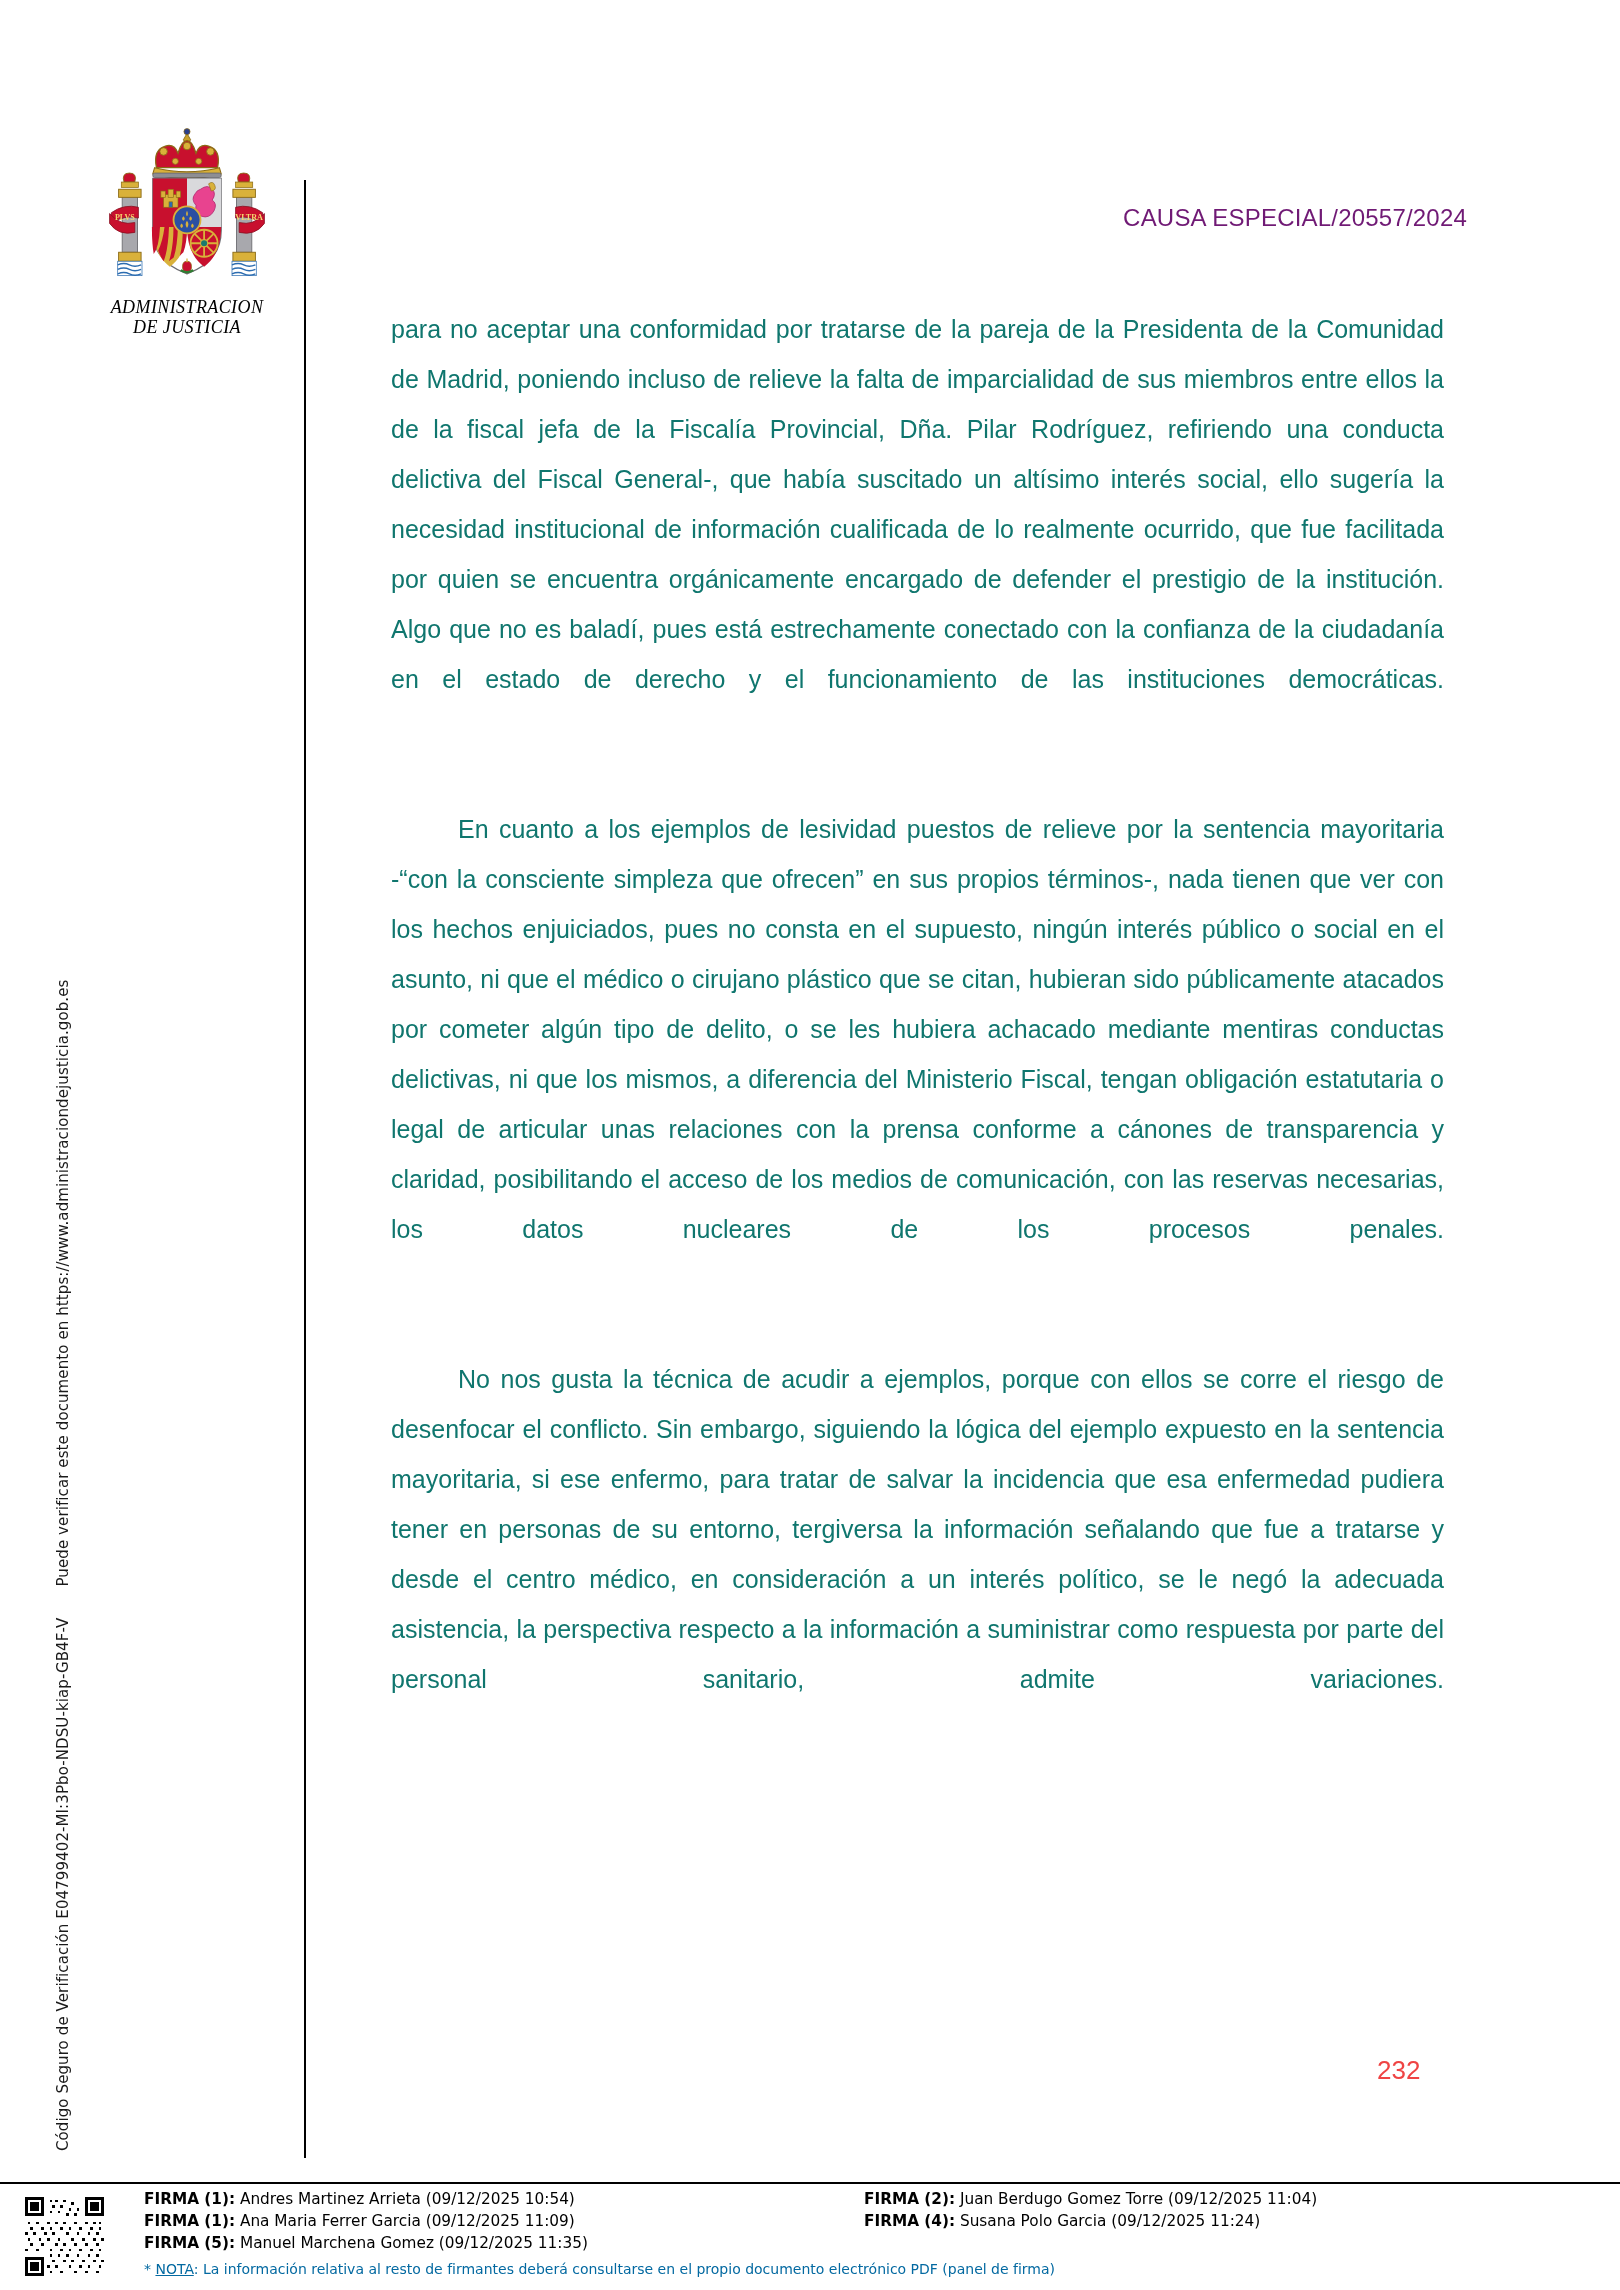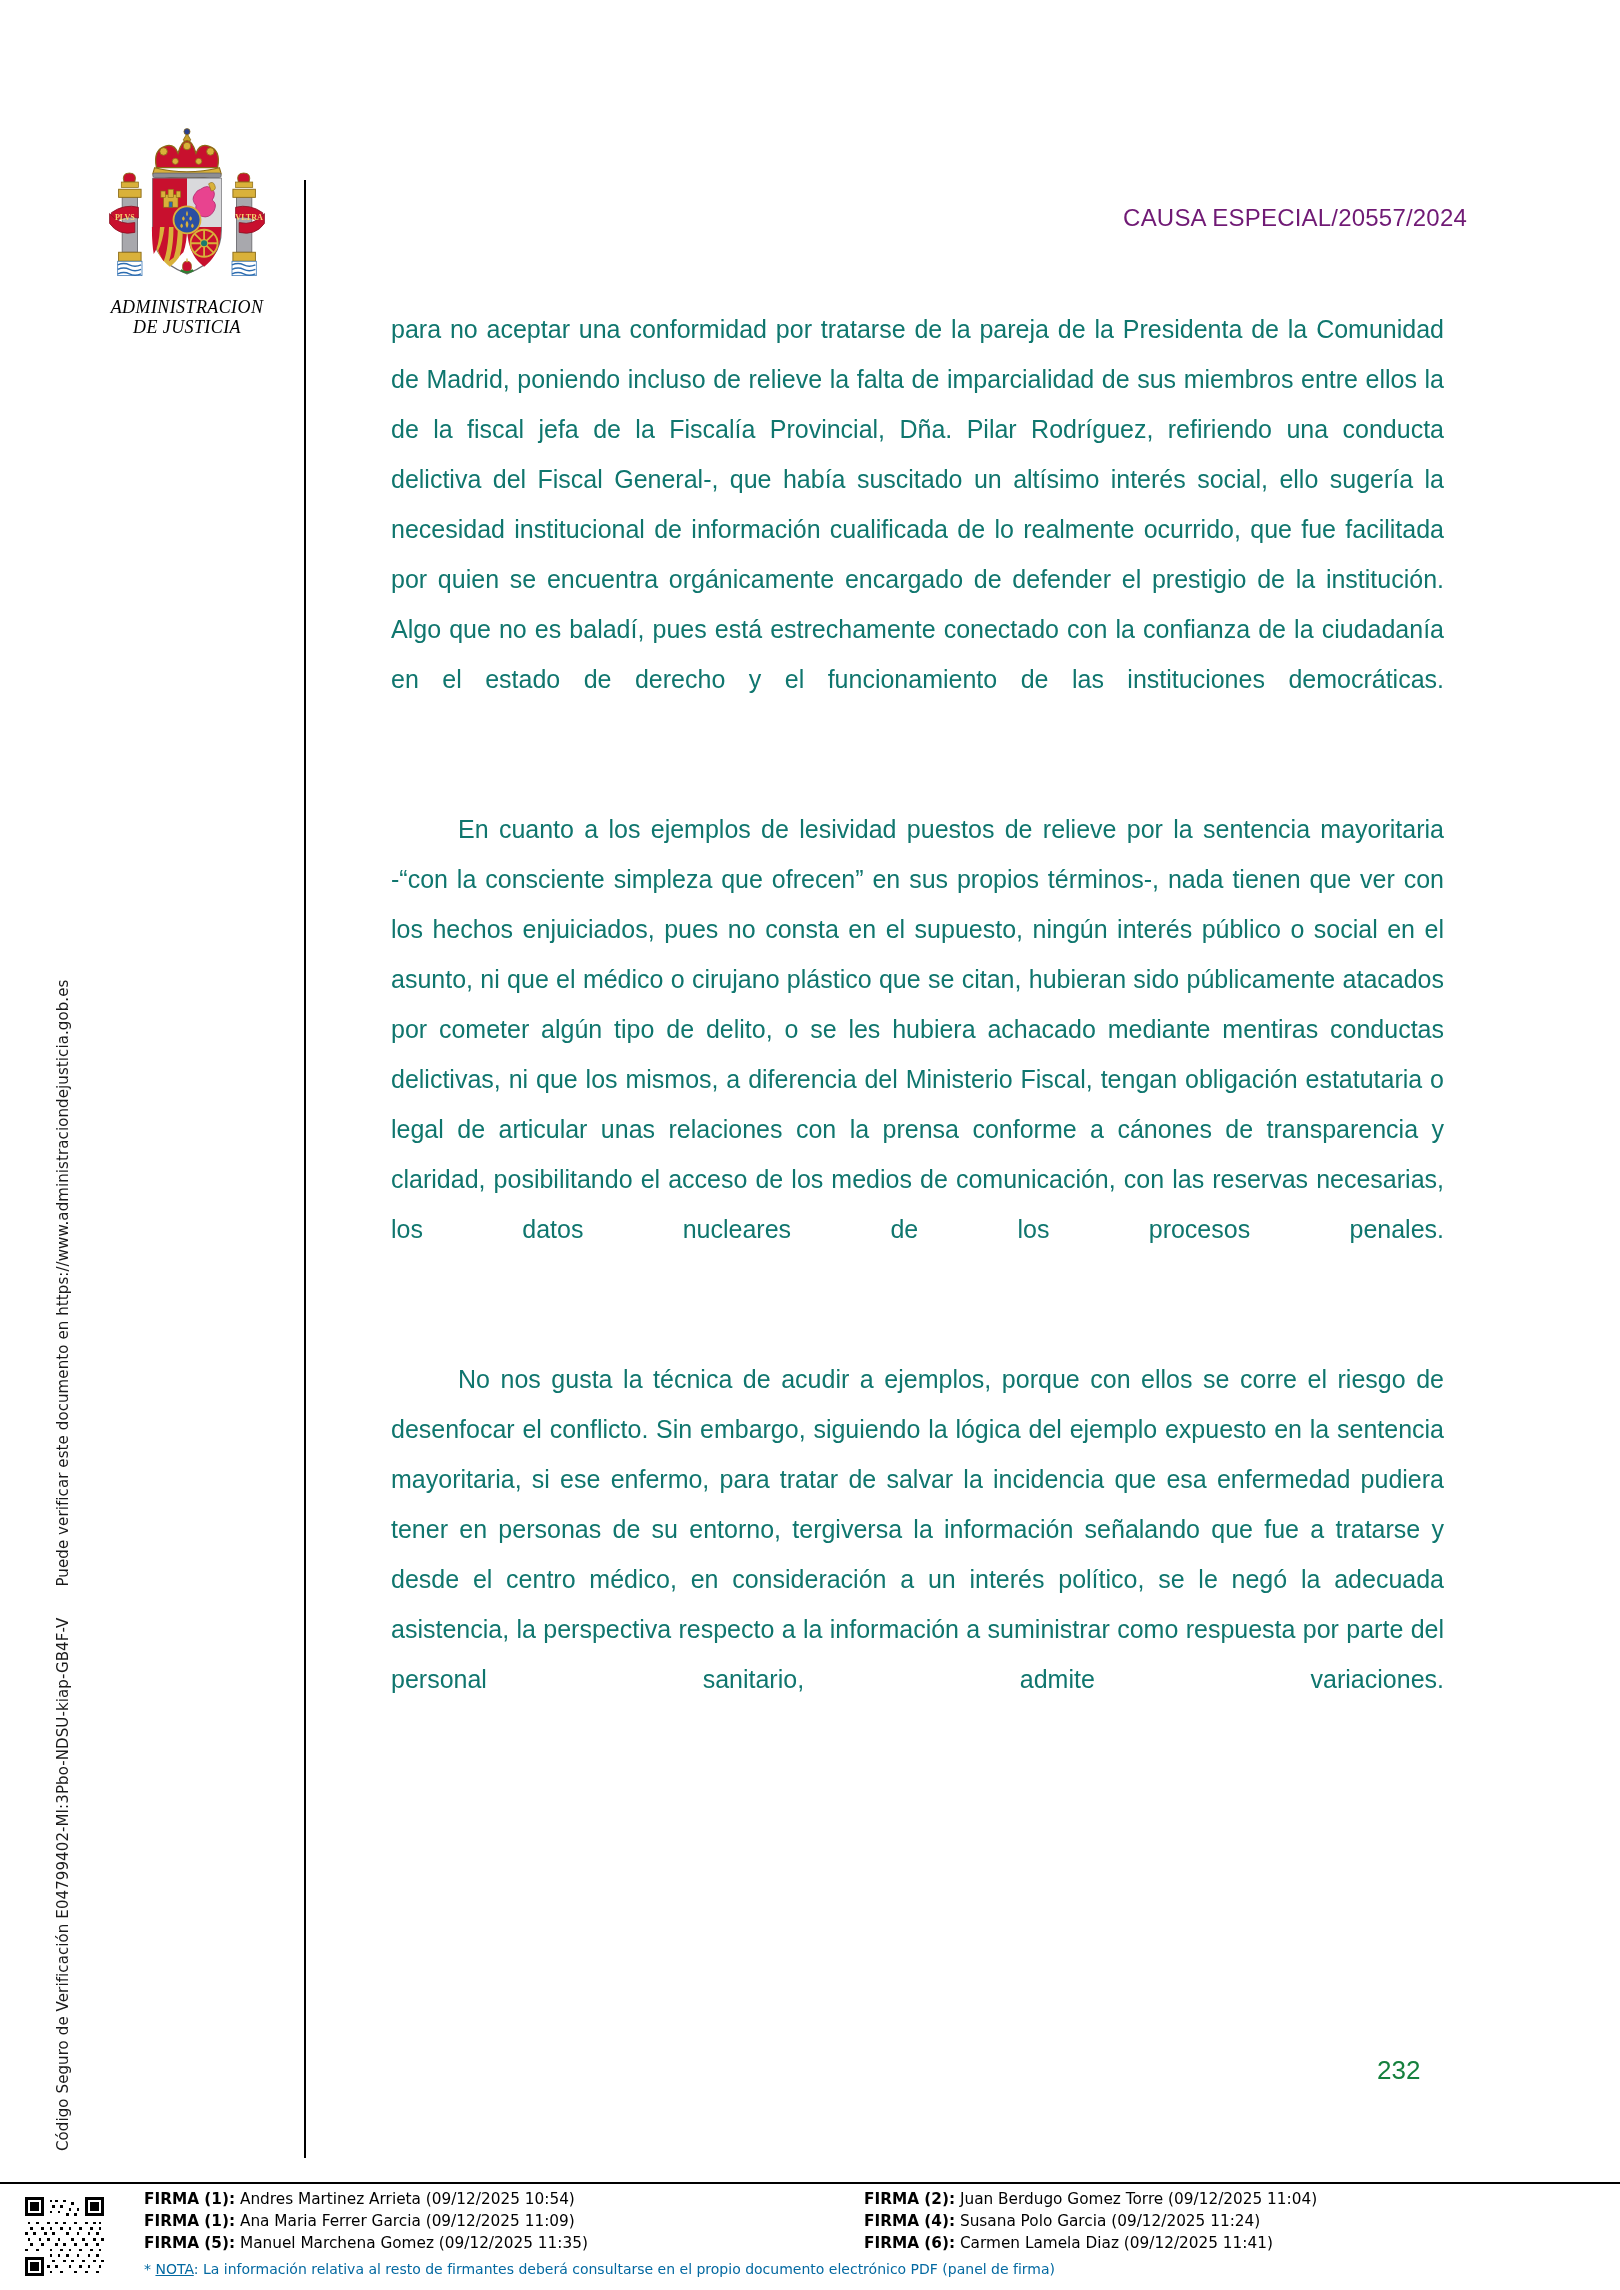--- a/index.html
+++ b/index.html
@@ -111,21 +111,21 @@
     display: inline-block;
     width: 100%;
   }
 
   
   .page-number {
     position: absolute;
     left: 1377px;
     top: 2055px;
     font-size: 26px;
-    color: #15803d;
+    color: #ef4444;
   }
 
   
   .footer-rule {
     position: absolute;
     left: 0px;
     top: 2182px;
     width: 1620px;
     height: 1.8px;
     background: #000000;
@@ -402,21 +402,20 @@
       <div class="sig-row">
         <div class="sig-cell"><span class="lbl">FIRMA (1):</span> <span>Andres Martinez Arrieta (09/12/2025 10:54)</span></div>
         <div class="sig-cell"><span class="lbl">FIRMA (2):</span> <span>Juan Berdugo Gomez Torre (09/12/2025 11:04)</span></div>
       </div>
       <div class="sig-row">
         <div class="sig-cell"><span class="lbl">FIRMA (1):</span> <span>Ana Maria Ferrer Garcia (09/12/2025 11:09)</span></div>
         <div class="sig-cell"><span class="lbl">FIRMA (4):</span> <span>Susana Polo Garcia (09/12/2025 11:24)</span></div>
       </div>
       <div class="sig-row">
         <div class="sig-cell"><span class="lbl">FIRMA (5):</span> <span>Manuel Marchena Gomez (09/12/2025 11:35)</span></div>
-        <div class="sig-cell"><span class="lbl">FIRMA (6):</span> <span>Carmen Lamela Diaz (09/12/2025 11:41)</span></div>
       </div>
     </div>
 
     <div class="footer-note"><span>*</span> <span class="u">NOTA</span><span>: La información relativa al resto de firmantes deberá consultarse en el propio documento electrónico PDF (panel de firma)</span></div>
   </div>
 
 </div>
 
 
 </body></html>

